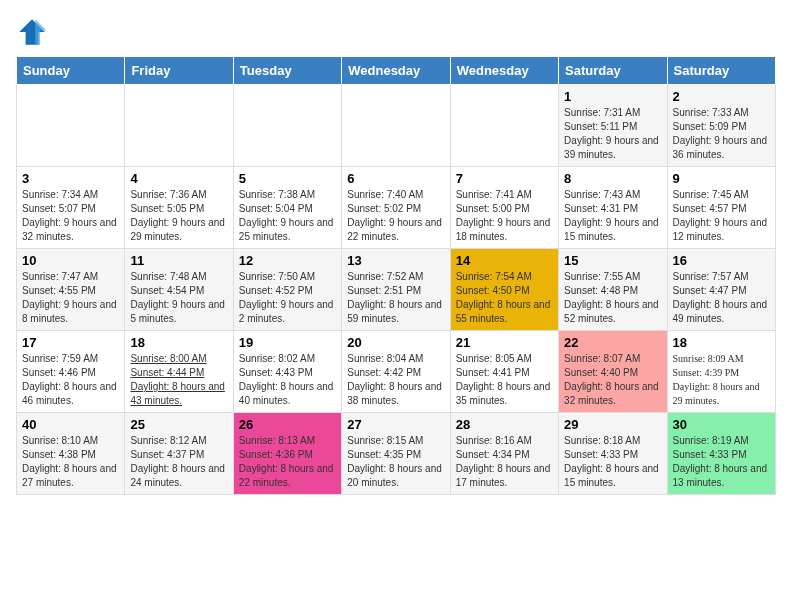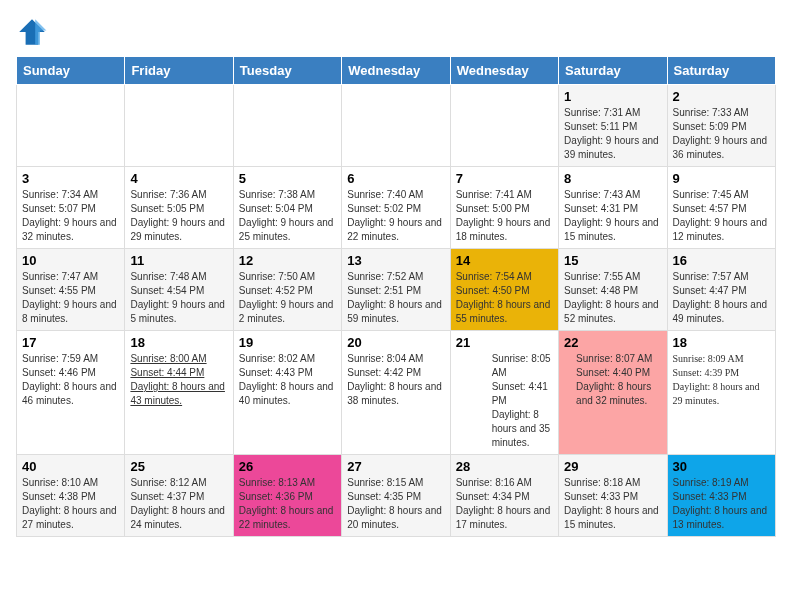--- a/index.html
+++ b/index.html
@@ -247,27 +247,27 @@
 Daylight: 8 hours and 40 minutes.</div>
         </td>
         <td style="background: rgb(255, 255, 255);">
           <div class="day-number">20</div>
           <div class="day-info" style="white-space: pre-line;">Sunrise: 8:04 AM
 Sunset: 4:42 PM
 Daylight: 8 hours and 38 minutes.</div>
         </td>
         <td style="background: rgb(255, 255, 255);">
           <div class="day-number">21</div>
-          <div class="day-info" style="white-space: pre-line; margin-left: 36px;">Sunrise: 8:05 AM
+          <div class="day-info" style="white-space: pre-line;">Sunrise: 8:05 AM
 Sunset: 4:41 PM
 Daylight: 8 hours and 35 minutes.</div>
         </td>
         <td style="background: #fca5a5;">
           <div class="day-number">22</div>
-          <div class="day-info" style="white-space: pre-line; margin-left: 12px;">Sunrise: 8:07 AM
+          <div class="day-info" style="white-space: pre-line;">Sunrise: 8:07 AM
 Sunset: 4:40 PM
 Daylight: 8 hours and 32 minutes.</div>
         </td>
         <td style="background: rgb(255, 255, 255);">
           <div class="day-number">18</div>
           <div class="day-info" style="white-space: pre-line; font-family: Liberation Serif, serif;">Sunrise: 8:09 AM
 Sunset: 4:39 PM
 Daylight: 8 hours and 29 minutes.</div>
         </td>
       </tr>
@@ -301,21 +301,21 @@
           <div class="day-info" style="white-space: pre-line;">Sunrise: 8:16 AM
 Sunset: 4:34 PM
 Daylight: 8 hours and 17 minutes.</div>
         </td>
         <td style="background: rgb(245, 245, 245);">
           <div class="day-number">29</div>
           <div class="day-info" style="white-space: pre-line;">Sunrise: 8:18 AM
 Sunset: 4:33 PM
 Daylight: 8 hours and 15 minutes.</div>
         </td>
-        <td style="background: #0ea5e9;">
+        <td style="background: #86efac;">
           <div class="day-number">30</div>
           <div class="day-info" style="white-space: pre-line;">Sunrise: 8:19 AM
 Sunset: 4:33 PM
 Daylight: 8 hours and 13 minutes.</div>
         </td>
       </tr>
     </tbody>
 </table>
 
 </body></html>

